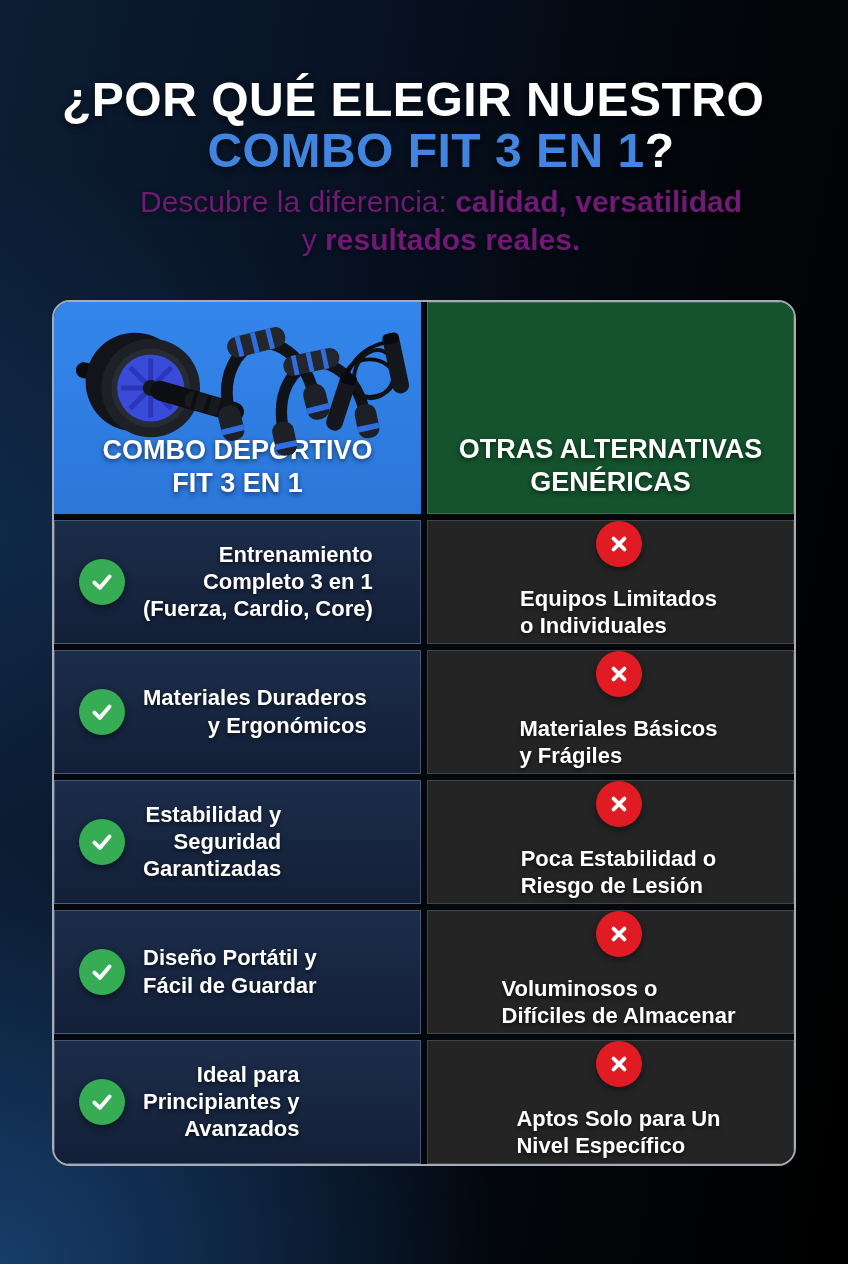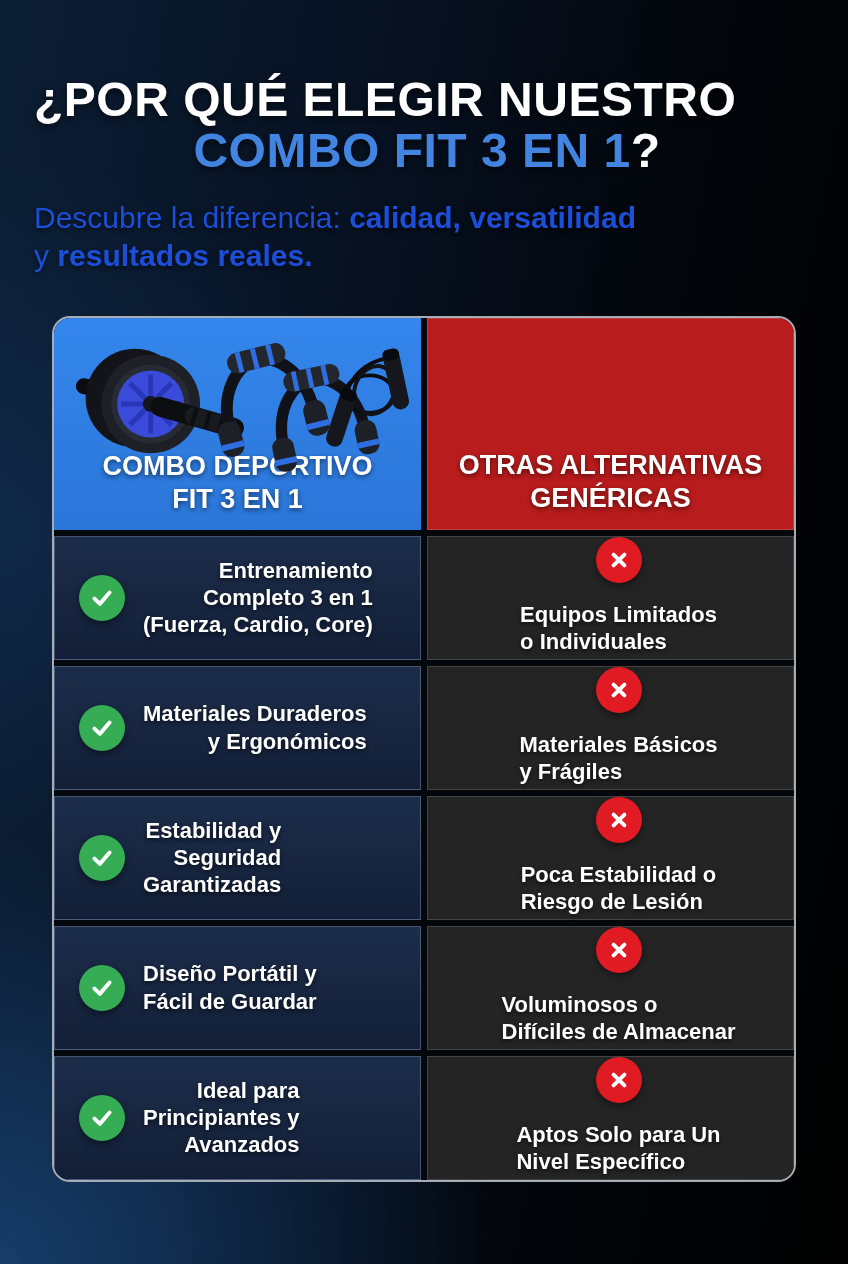--- a/index.html
+++ b/index.html
@@ -7,39 +7,39 @@
   body {
     font-family: "Liberation Sans", "DejaVu Sans", sans-serif;
     background:
       radial-gradient(95% 55% at 0% 100%, rgba(34, 92, 158, 0.55), transparent 62%),
       radial-gradient(70% 45% at 0% 42%, rgba(22, 58, 104, 0.45), transparent 65%),
       linear-gradient(100deg, #0c1e34 0%, #071121 38%, #020509 70%, #000000 100%);
     color: #ffffff;
   }
 
   
-  .hero { padding: 74px 28px 0 34px; }
+  .hero { padding: 74px 28px 0 62px; }
   .headline {
     font-size: 48px;
     font-weight: bold;
     line-height: 1.07;
     letter-spacing: 0.5px;
     text-shadow: 0 3px 7px rgba(0,0,0,0.6);
   }
   .headline .line1 { color: #ffffff; display: block; }
   .headline .line2 { display: block; text-align: center; }
   .headline .accent { color: #4285e0; }
   .headline .qmark { color: #ffffff; }
 
   .subtitle {
-    margin-top: 22px;
-    text-align: left;
+    margin-top: 6px;
+    text-align: center;
     font-size: 30px;
     line-height: 1.28;
-    color: #1d4ed8;
+    color: #701a75;
     font-weight: normal;
     text-shadow: 0 2px 5px rgba(0,0,0,0.55);
   }
   .subtitle b { font-weight: bold; }
 
   
   .table {
     margin: 40px auto 0 52px;
     width: 744px;
     height: 866px;
@@ -57,21 +57,21 @@
 
   .head-left {
     background: linear-gradient(180deg, #3486ec 0%, #2b76d9 100%);
     display: flex;
     flex-direction: column;
     align-items: center;
     justify-content: flex-end;
     padding-bottom: 14px;
   }
   .head-right {
-    background: #b91c1c;
+    background: #14532d;
     border: 1px solid rgba(255,255,255,0.16);
     display: flex;
     flex-direction: column;
     align-items: center;
     justify-content: flex-end;
     padding-bottom: 14px;
   }
   .head-title {
     font-size: 27px;
     font-weight: bold;

